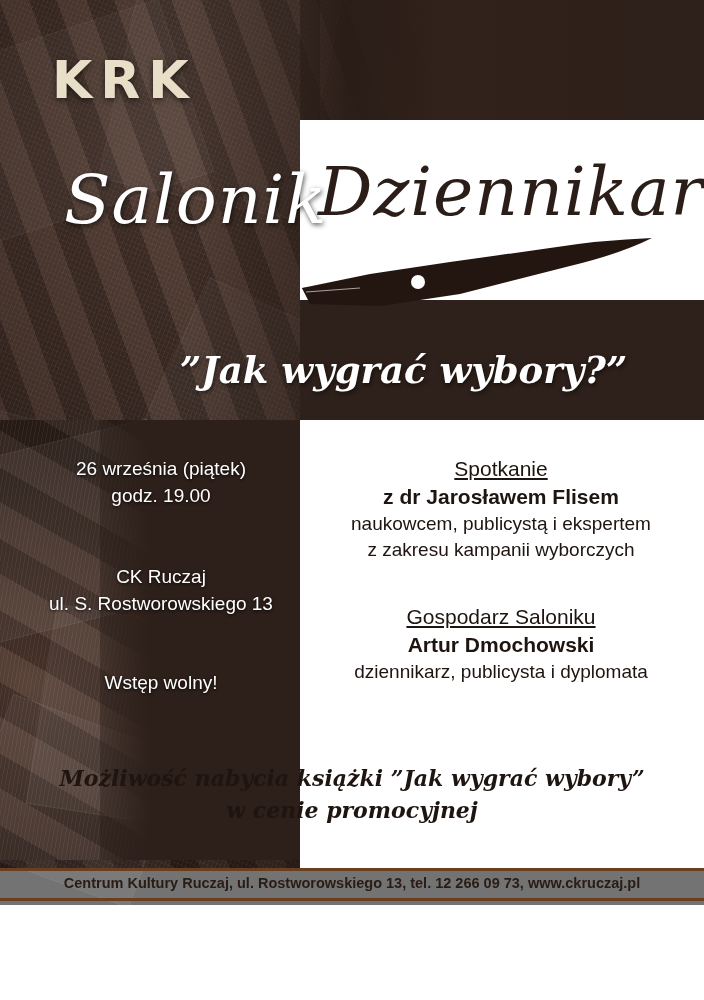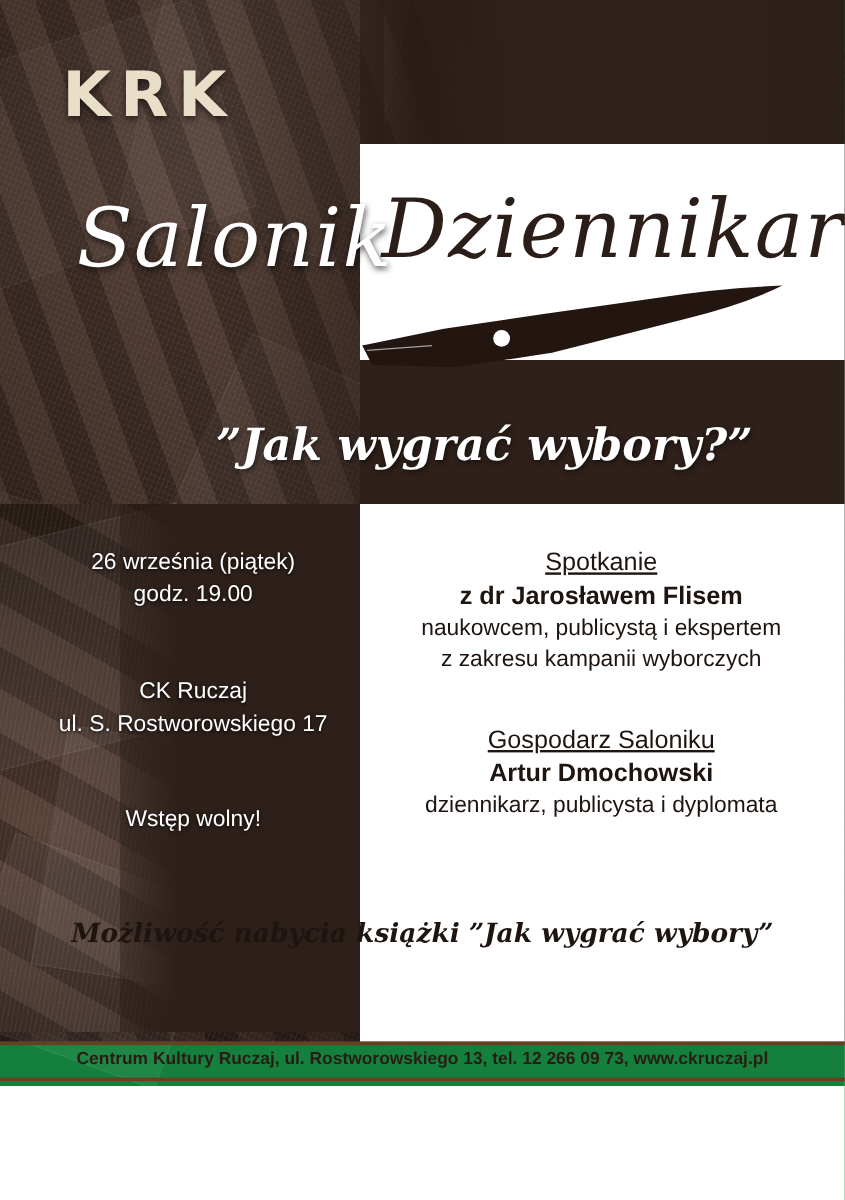--- a/index.html
+++ b/index.html
@@ -11,21 +11,21 @@
     height: 1000px;
     background: #ffffff;
     font-family: "Liberation Sans", sans-serif;
     overflow: hidden;
   }
 
   .poster {
     position: relative;
     width: 704px;
     height: 1000px;
-    background: #15803d;
+    background: #737373;
     overflow: hidden;
   }
 
   
   .hero {
     position: absolute;
     left: 0; top: 0;
     width: 704px;
     height: 868px;
     background: #3a2a22;
@@ -291,36 +291,37 @@
     <circle cx="118" cy="50" r="7" fill="#ffffff"></circle>
     <path d="M6 60 L60 56" stroke="#ffffff" stroke-width="1.2" fill="none" opacity="0.6"></path>
   </svg>
 
   <div class="quote">”Jak wygrać wybory?”</div>
 
   <div class="left-col">
     <div class="line">26 września (piątek)</div>
     <div class="line">godz. 19.00</div>
     <div class="line block-gap-a">CK Ruczaj</div>
-    <div class="line">ul. S. Rostworowskiego 17</div>
+    <div class="line">ul. S. Rostworowskiego 13</div>
     <div class="line block-gap-b">Wstęp wolny!</div>
   </div>
 
   <div class="right-col">
     <div class="hdr">Spotkanie</div>
     <div class="strong">z dr Jarosławem Flisem</div>
     <div class="plain">naukowcem, publicystą i ekspertem</div>
     <div class="plain">z zakresu kampanii wyborczych</div>
     <div class="hdr right-gap">Gospodarz Saloniku</div>
     <div class="strong">Artur Dmochowski</div>
     <div class="plain">dziennikarz, publicysta i dyplomata</div>
   </div>
 
   <div class="promo">
     <div>Możliwość nabycia książki ”Jak wygrać wybory”</div>
+    <div>w cenie promocyjnej</div>
   </div>
 
   <div class="contact-rule-top"></div>
   <div class="contact">Centrum Kultury Ruczaj, ul. Rostworowskiego 13, tel. 12 266 09 73, www.ckruczaj.pl</div>
   <div class="contact-rule-bottom"></div>
 
   <div class="footer">
 
     
 

